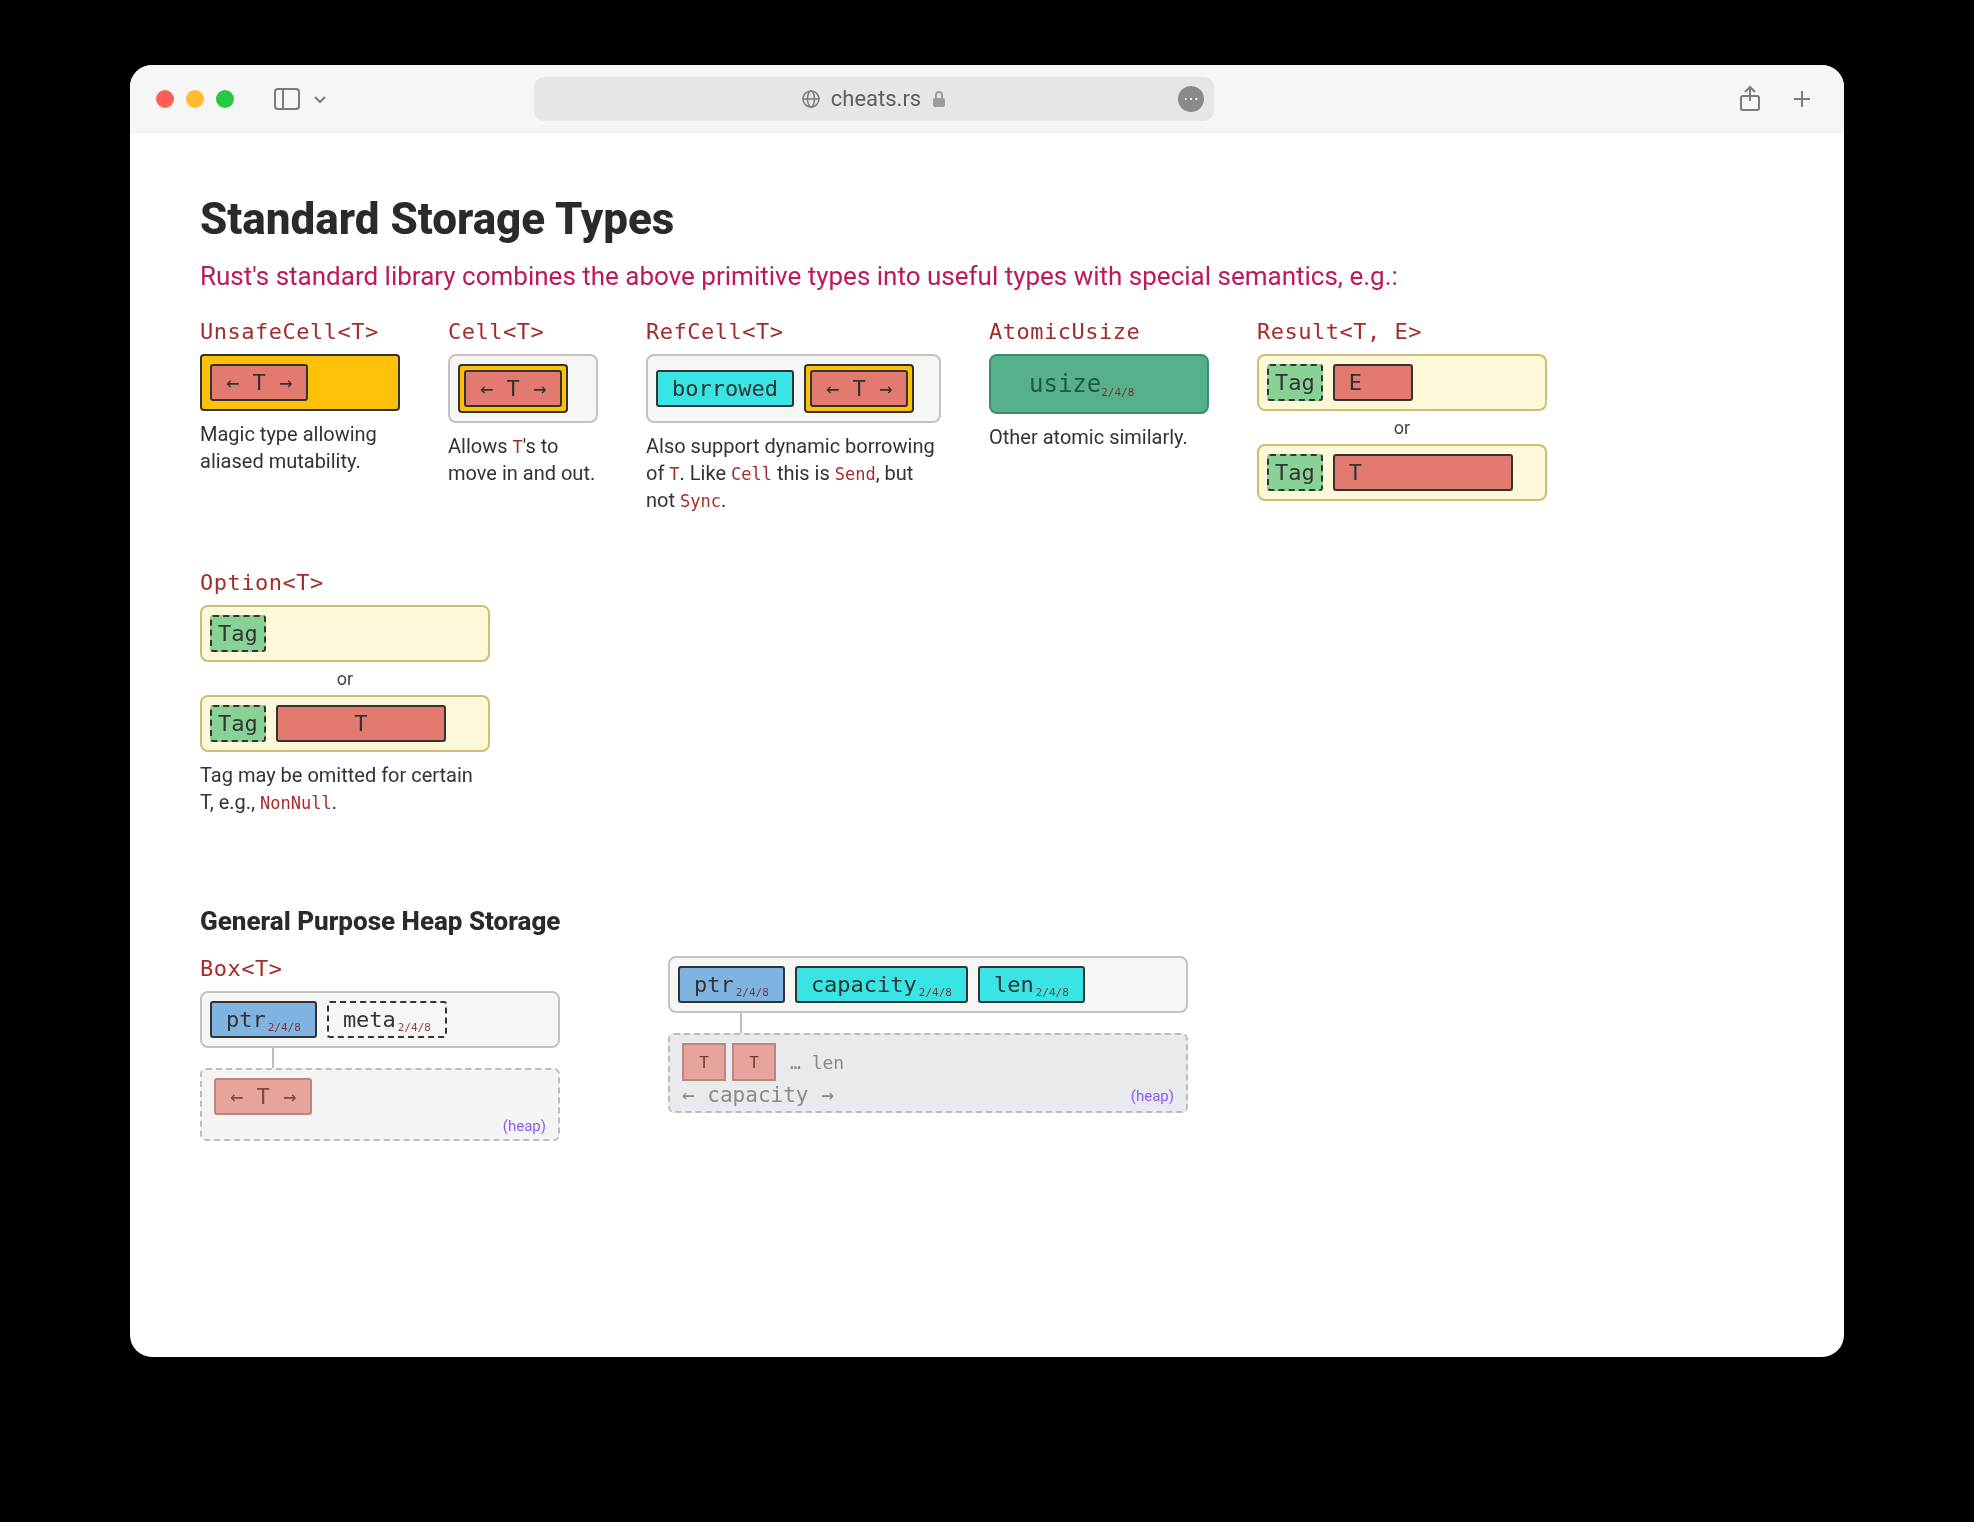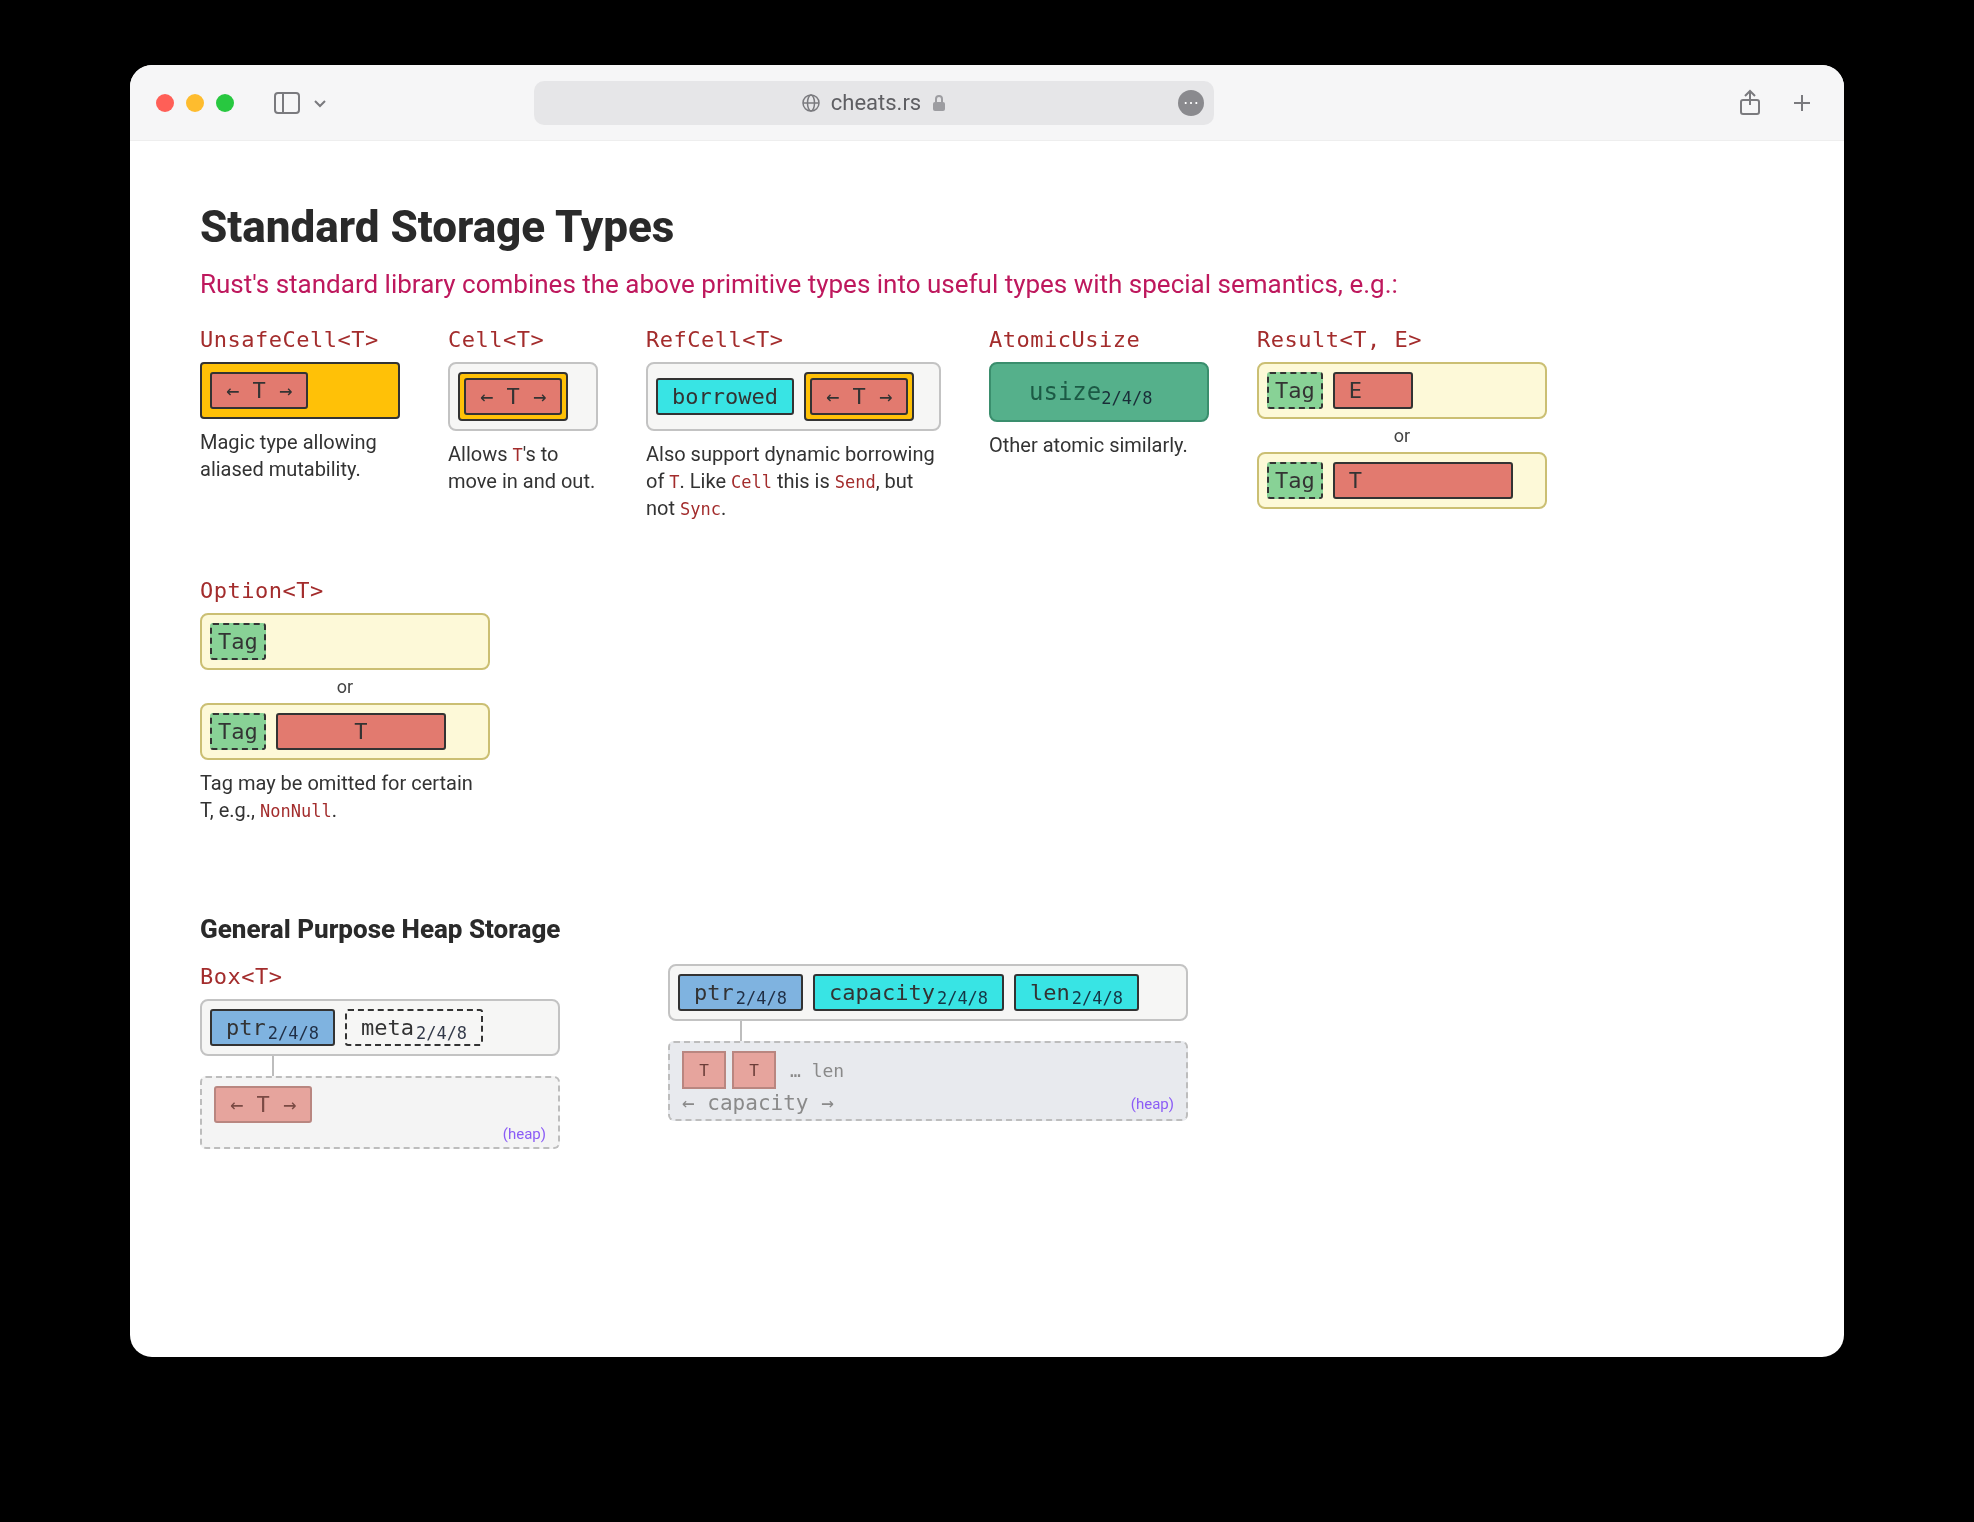--- a/index.html
+++ b/index.html
@@ -21,21 +21,21 @@
     height: 1292px;
     background: #fff;
     border-radius: 22px;
     box-shadow: 0 30px 60px rgba(0,0,0,0.5);
     overflow: hidden;
     display: flex;
     flex-direction: column;
   }
   
   .toolbar {
-    height: 76px;
+    height: 68px;
     background: #f6f6f7;
     border-bottom: 1px solid #eee;
     display: flex;
     align-items: center;
     padding: 0 20px;
     gap: 16px;
     text-align: center;
   }
   .traffic { display: flex; gap: 12px; padding-left: 6px; }
   .dot { width: 18px; height: 18px; border-radius: 50%; }
@@ -134,21 +134,21 @@
     align-items: baseline;
     gap: 2px;
     white-space: nowrap;
   }
   .inner.red    { background: #e27a6f; }
   .inner.cyan   { background: #38e4e4; }
   .inner.blue   { background: #7fb3e0; }
   .inner.tag    { background: #88d296; border-style: dashed; padding: 4px 6px; }
   .inner.trans  { background: transparent; border-style: dashed; }
   .inner.red-fill { background: #e27a6f; border-color: #333; }
-  .sub { font-size: 17px; position: relative; top: 4px; color: #0f172a; opacity: 0.85; }
+  .sub { font-size: 11px; position: relative; top: 4px; color: #7f1d1d; opacity: 0.85; }
 
   .or { text-align: center; font-size: 18px; color: #444; margin: 6px 0; }
 
   .usize-inner {
     font-family: ui-monospace, Menlo, Consolas, monospace;
     color: #1c5a45;
     font-size: 24px;
     padding: 6px 20px;
   }
 

